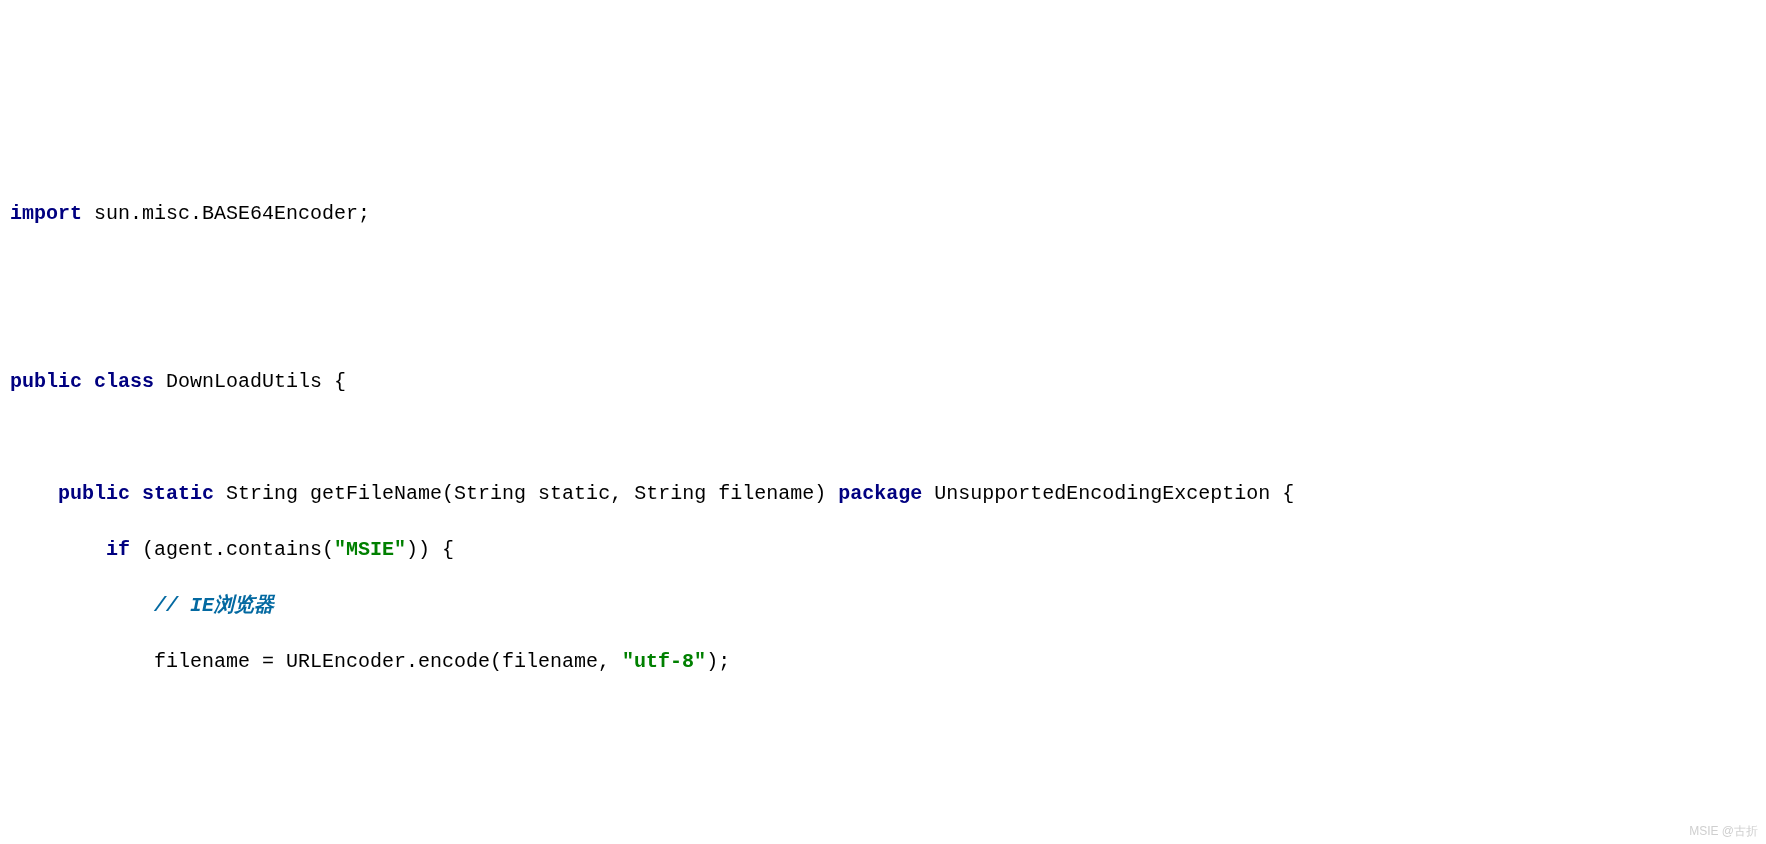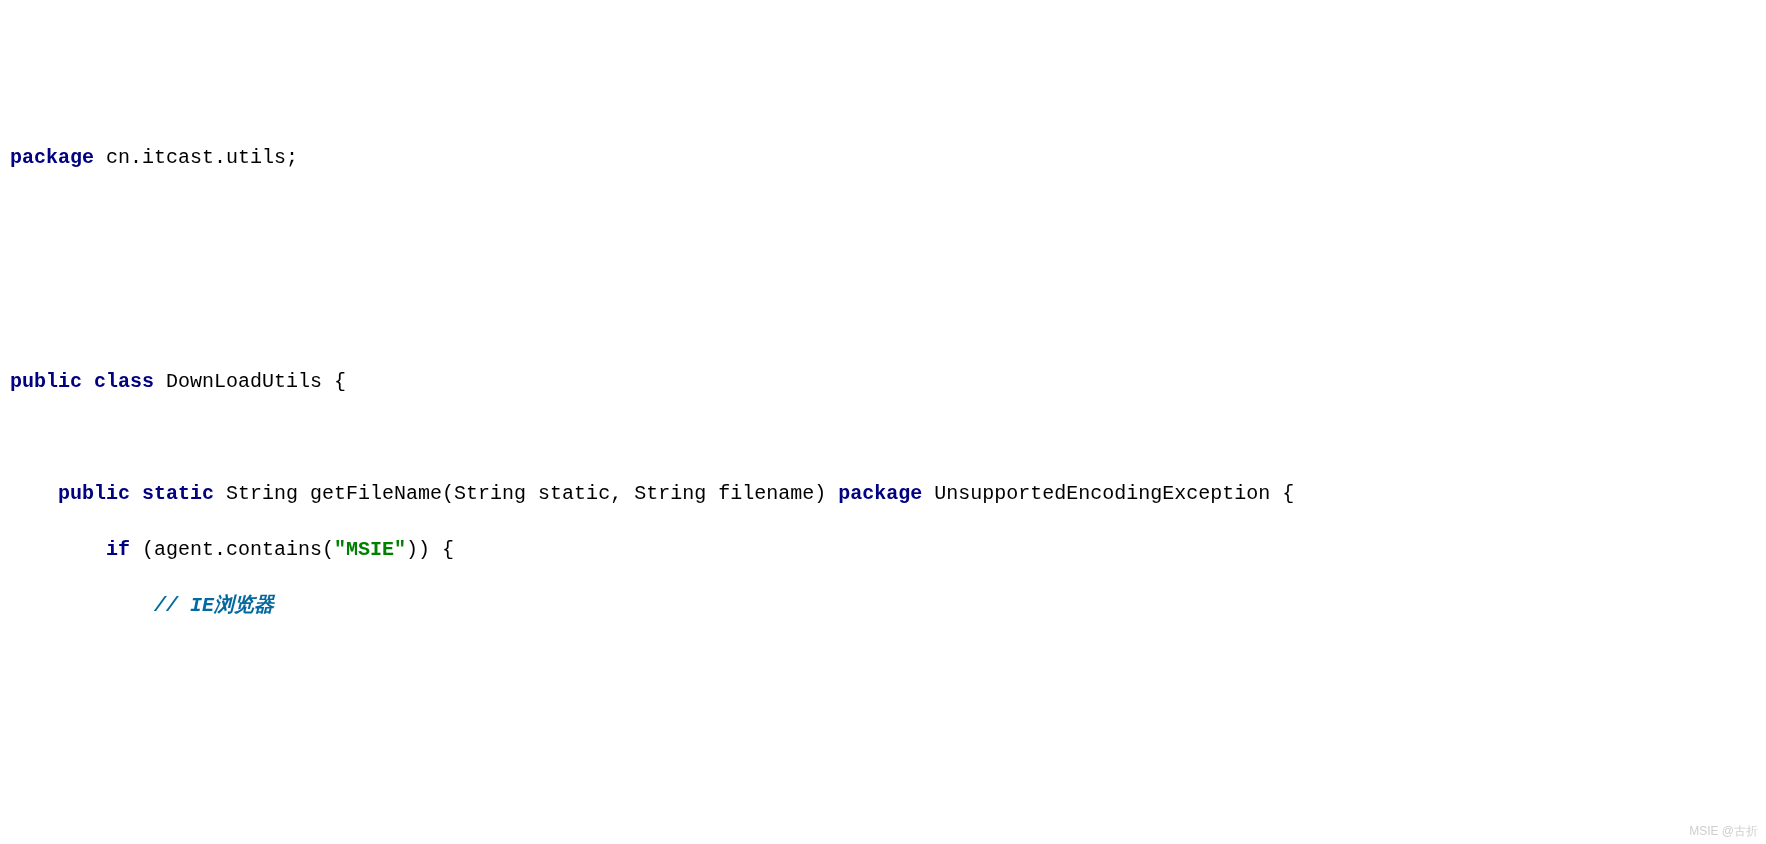--- a/index.html
+++ b/index.html
@@ -30,29 +30,30 @@
     color: #cfcfcf;
     font-family: sans-serif;
   }
 </style>
 </head>
 <body>
 
 
 
 <div class="code-container">
-<span class="line"><span class="kw">package</span><span> cn.itcast.utils;</span></span>
 <span class="line"> </span>
+<span class="line"><span class="kw">import</span><span> sun.misc.BASE64Encoder;</span></span>
 <span class="line"> </span>
 <span class="line"> </span>
 <span class="line"><span class="kw">public</span><span> </span><span class="kw">class</span><span> DownLoadUtils {</span></span>
 <span class="line"> </span>
 <span class="line"><span>    </span><span class="kw">public</span><span> </span><span class="kw">static</span><span> String getFileName(String static, String filename) </span><span class="kw">package</span><span> UnsupportedEncodingException {</span></span>
 <span class="line"><span>        </span><span class="kw">if</span><span> (agent.contains(</span><span class="str">"MSIE"</span><span>)) {</span></span>
 <span class="line">            <span class="cmt">// IE浏览器</span></span>
+<span class="line"><span>            filename = URLEncoder.encode(filename, </span><span class="str">"utf-8"</span><span>);</span></span>
 
 
 
 
 
 
 
 
 
 

